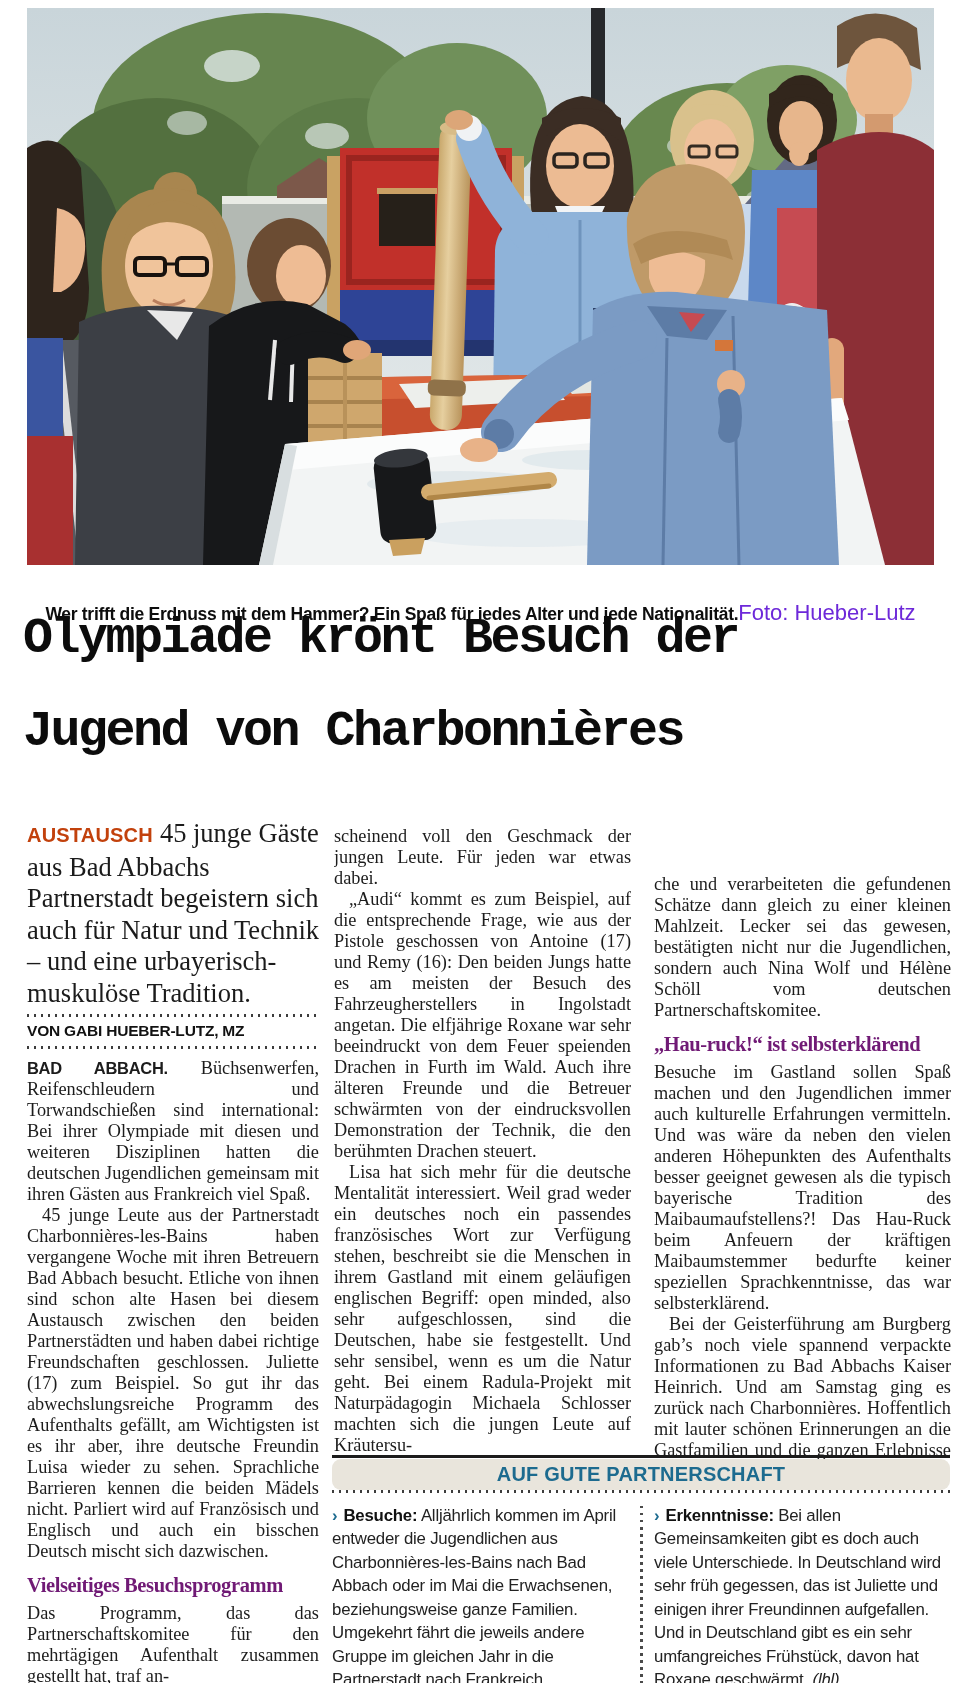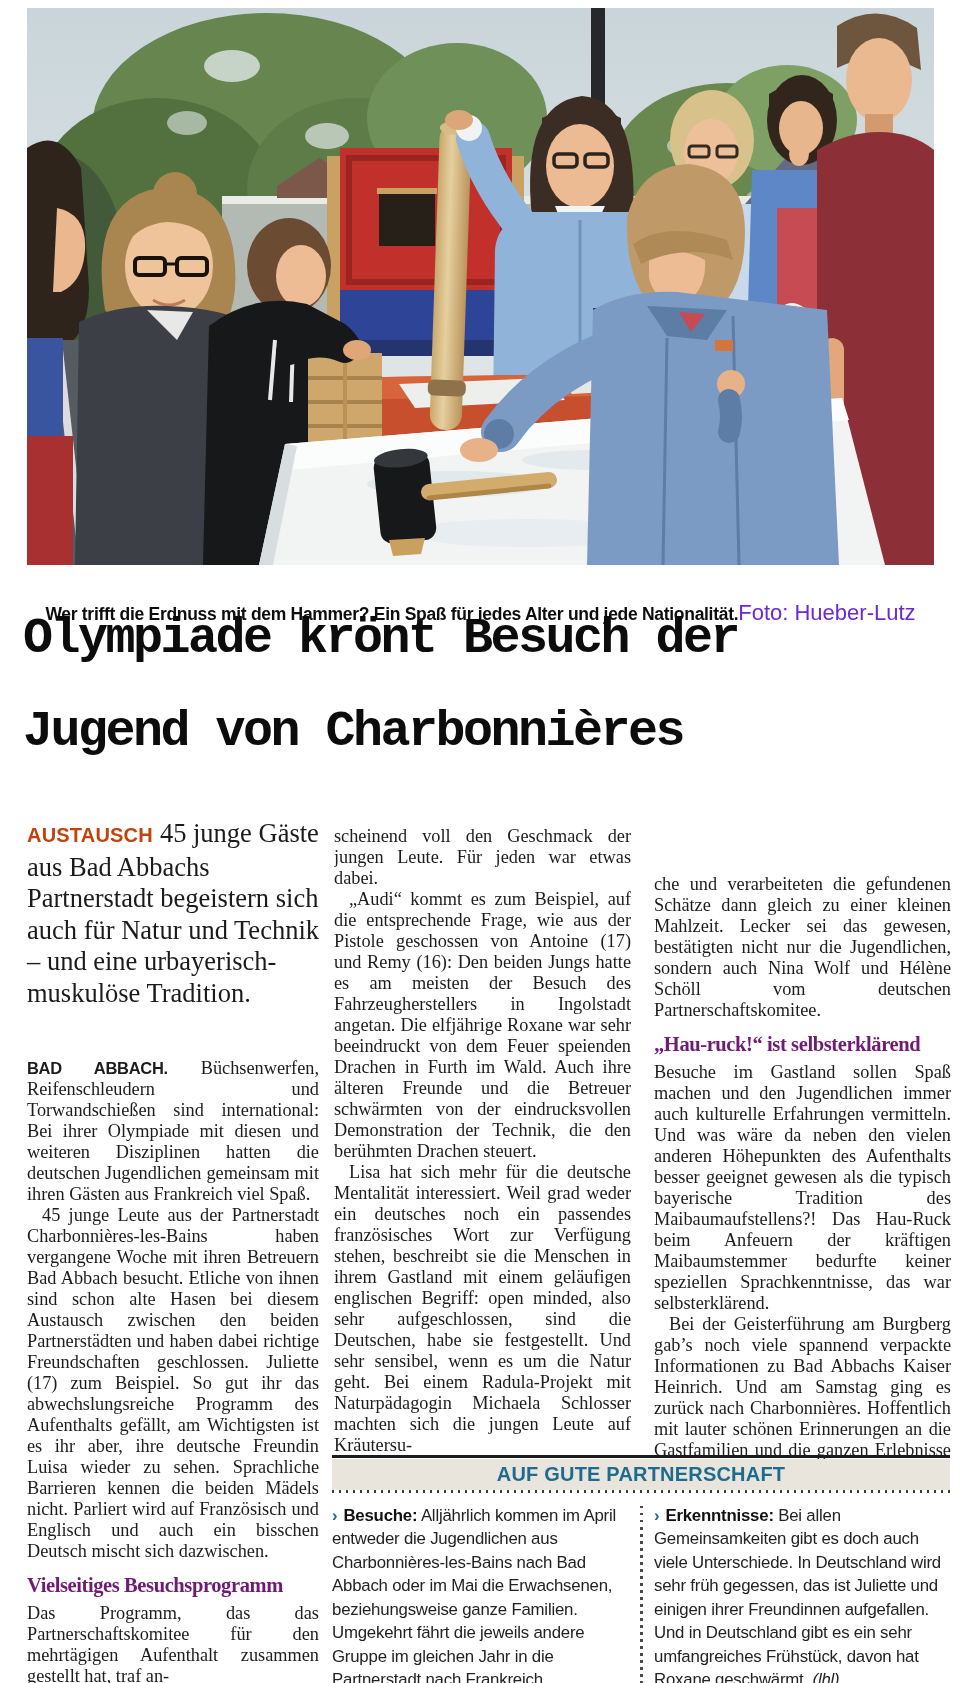--- a/index.html
+++ b/index.html
@@ -58,21 +58,21 @@
   .subhead {
     font-family:Liberation Serif, serif; font-weight:bold;
     font-size:20.5px; letter-spacing:-0.4px; color:#701a75;
     text-align:left; margin:12px 0 6px; line-height:23px;
   }
   
   .infobox { position:absolute; left:332px; top:1455px; width:618px; }
   .ib-topline { height:2.5px; background:#1c1c1c; }
   .ib-band {
     margin-top:1px; height:31px; background:#e9e5dc;
-    display:flex; align-items:center; justify-content:center;
+    display:flex; align-items:center; justify-content:center;border-radius:9px;
   }
   .ib-title {
     font-family:"Liberation Sans", sans-serif; font-weight:bold;
     font-size:20px; letter-spacing:0.2px;
   }
   .ib-cols { display:flex; margin-top:11px; }
   .ib-col {
     width:296px; font-family:"Liberation Sans", sans-serif;
     font-size:16.8px; line-height:23.5px; letter-spacing:-0.2px; color:#222;
   }
@@ -256,20 +256,25 @@
 
   <div class="caption-row">
     <span class="caption-text">Wer trifft die Erdnuss mit dem Hammer? Ein Spaß für jedes Alter und jede Nationalität.</span>
     <span class="caption-credit">Foto: Hueber-Lutz</span>
   </div>
 
   <h1 class="headline"><span>Olympiade krönt Besuch der</span><br><span>Jugend von Charbonnières</span></h1>
 
   <p class="lead"><span class="kicker" style="color:#c2410c">AUSTAUSCH</span><span>45 junge Gäste aus Bad Abbachs Partnerstadt begeistern sich auch für Natur und Technik – und eine urbayerisch-muskulöse Tradition.</span></p>
 
+  <div class="byline-block">
+    <div class="dotted-h"></div>
+    <div class="byline-text">VON GABI HUEBER-LUTZ, MZ</div>
+    <div class="dotted-h"></div>
+  </div>
 
   <div class="col col-1">
     <p><span class="dateline">BAD ABBACH.</span><span> Büchsenwerfen, Reifenschleudern und Torwandschießen sind international: Bei ihrer Olympiade mit diesen und weiteren Disziplinen hatten die deutschen Jugendlichen gemeinsam mit ihren Gästen aus Frankreich viel Spaß.</span></p>
     <p class="indent">45 junge Leute aus der Partnerstadt Charbonnières-les-Bains haben vergangene Woche mit ihren Betreuern Bad Abbach besucht. Etliche von ihnen sind schon alte Hasen bei diesem Austausch zwischen den beiden Partnerstädten und haben dabei richtige Freundschaften geschlossen. Juliette (17) zum Beispiel. So gut ihr das abwechslungsreiche Programm des Aufenthalts gefällt, am Wichtigsten ist es ihr aber, ihre deutsche Freundin Luisa wieder zu sehen. Sprachliche Barrieren kennen die beiden Mädels nicht. Parliert wird auf Französisch und Englisch und auch ein bisschen Deutsch mischt sich dazwischen.</p>
     <h3 class="subhead">Vielseitiges Besuchsprogramm</h3>
     <p>Das Programm, das das Partnerschaftskomitee für den mehrtägigen Aufenthalt zusammen gestellt hat, traf an-</p>
   </div>
 
   <div class="col col-2">
     <p>scheinend voll den Geschmack der jungen Leute. Für jeden war etwas dabei.</p>

